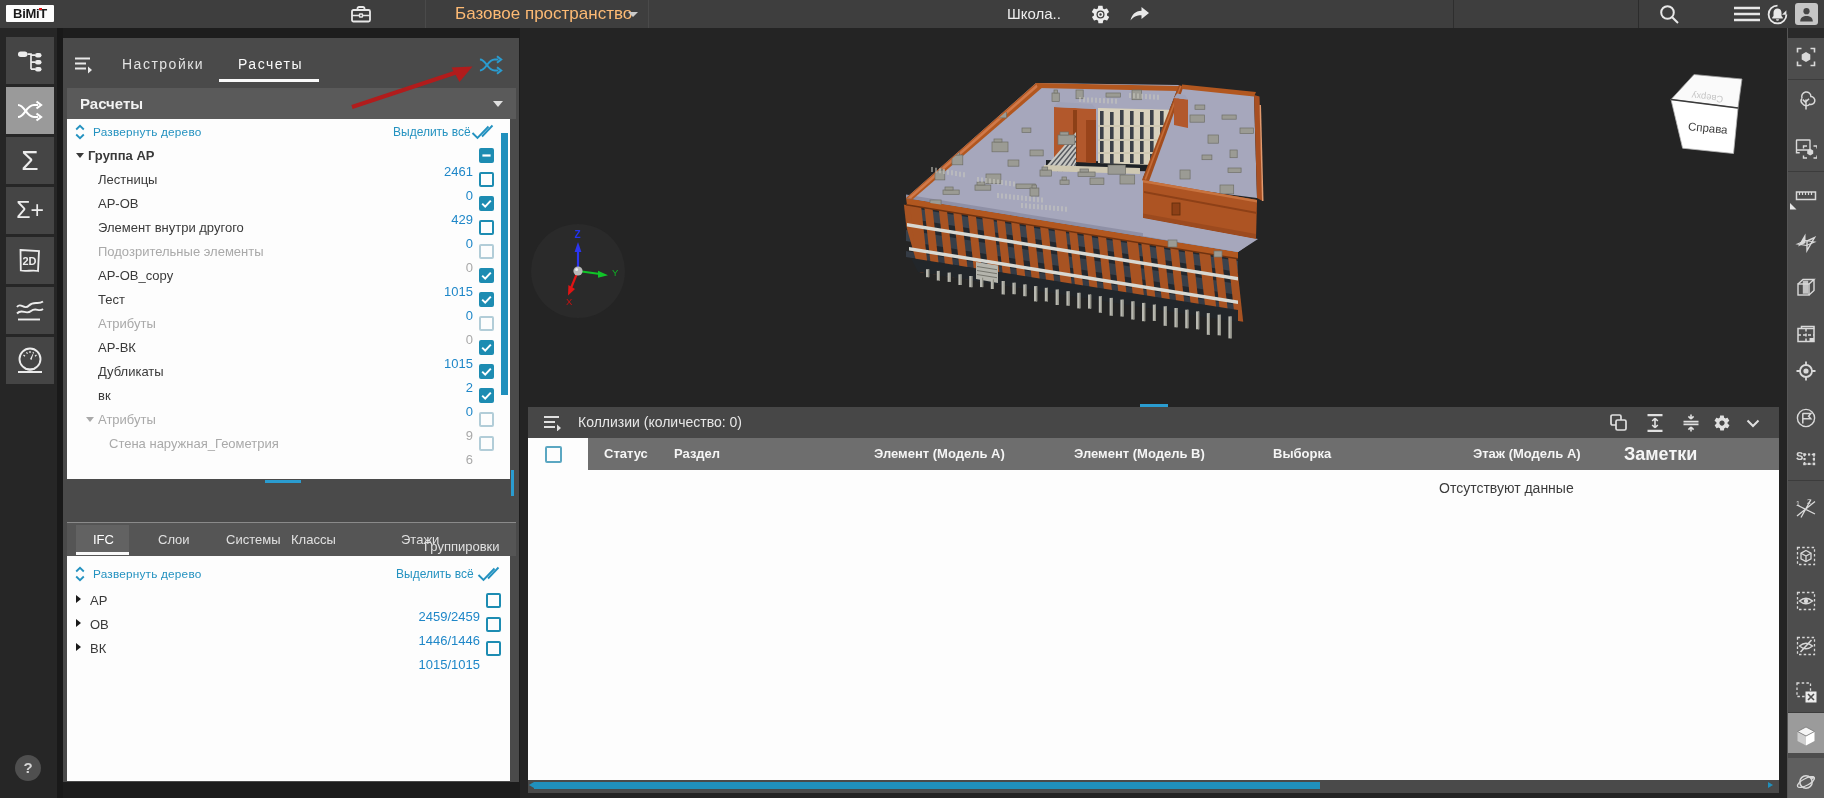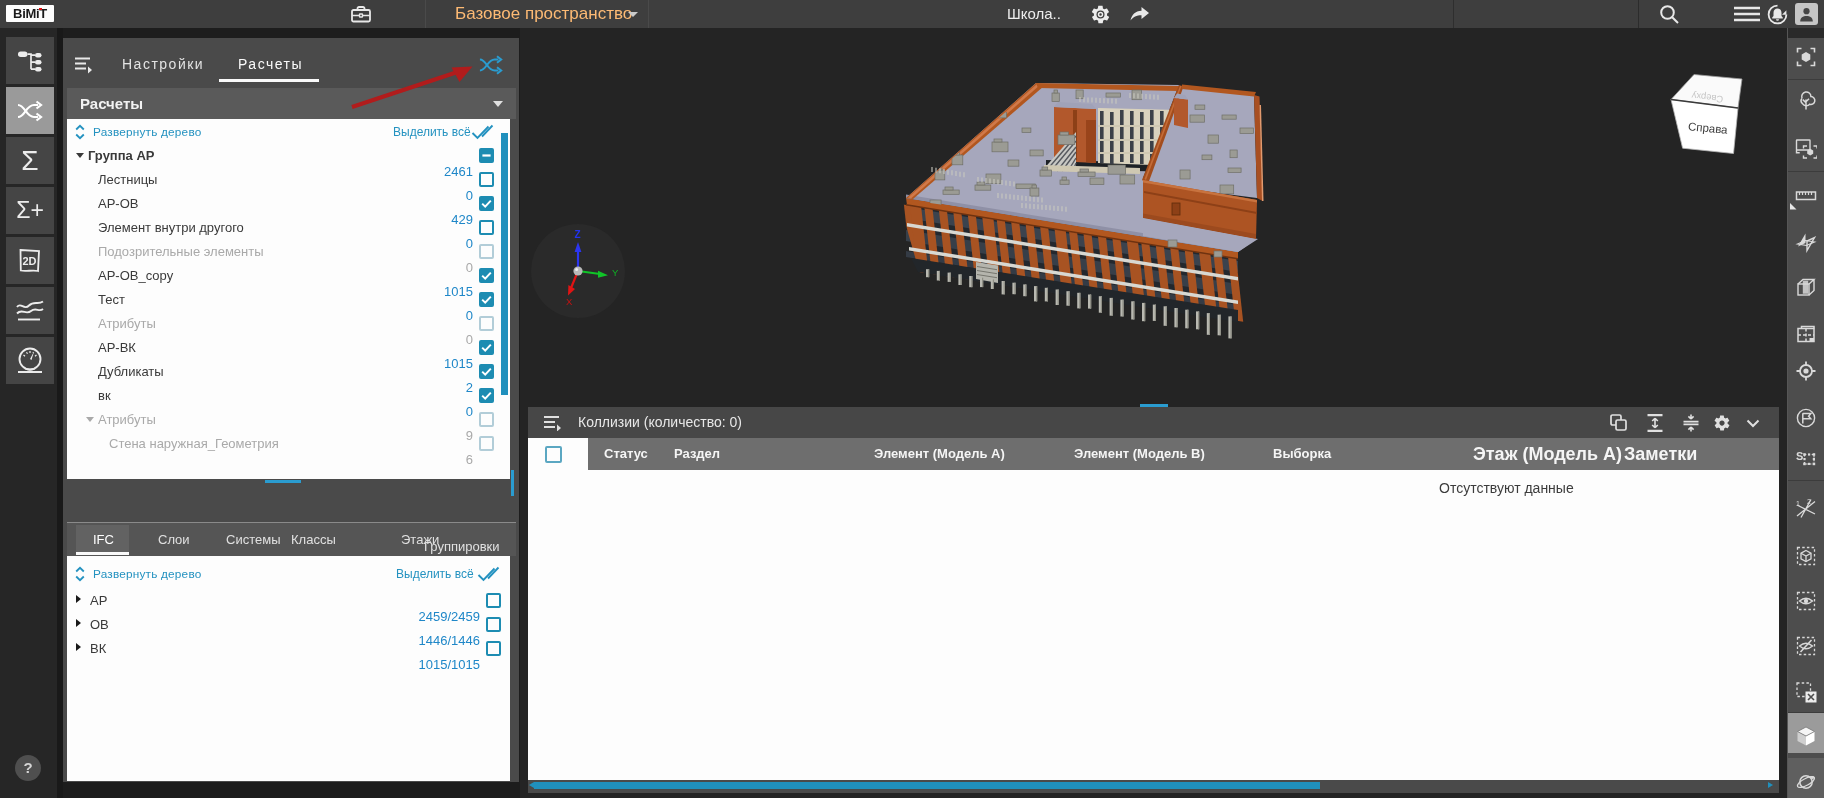--- a/index.html
+++ b/index.html
@@ -677,21 +677,21 @@
   </svg>
 
   <div class="abs" style="left:528px;top:438px;width:1251px;height:32px;background:#6e6e6e;"></div>
   <div class="abs" style="left:528px;top:438px;width:60px;height:32px;background:#fdfdfd;"></div>
   <div class="abs" style="left:545px;top:446px;width:13px;height:13px;border:2px solid #5ba7c2;border-radius:2px;"></div>
   <div class="abs" style="top:438px;left:604px;color:#f5f5f5;font-size:13px;font-weight:bold;line-height:32px;">Статус</div>
   <div class="abs" style="top:438px;left:674px;color:#f5f5f5;font-size:13px;font-weight:bold;line-height:32px;">Раздел</div>
   <div class="abs" style="top:438px;left:874px;color:#f5f5f5;font-size:13px;font-weight:bold;line-height:32px;">Элемент (Модель А)</div>
   <div class="abs" style="top:438px;left:1074px;color:#f5f5f5;font-size:13px;font-weight:bold;line-height:32px;">Элемент (Модель В)</div>
   <div class="abs" style="top:438px;left:1273px;color:#f5f5f5;font-size:13px;font-weight:bold;line-height:32px;">Выборка</div>
-  <div class="abs" style="top:438px;left:1473px;color:#f5f5f5;font-size:18px;font-weight:bold;line-height:32px;">Этаж (Модель А)</div>
+  <div class="abs" style="top:438px;left:1473px;color:#f5f5f5;font-size:13px;font-weight:bold;line-height:32px;">Этаж (Модель А)</div>
   <div class="abs" style="top:438px;left:1624px;color:#f5f5f5;font-size:18px;font-weight:bold;line-height:32px;">Заметки</div>
 
   <div class="abs" style="left:528px;top:470px;width:1251px;height:310px;background:#fdfdfd;"></div>
   <div class="abs" style="left:1439px;top:480px;color:#3c3c3c;font-size:14px;">Отсутствуют данные</div>
 
   <div class="abs" style="left:528px;top:780px;width:1251px;height:13px;background:#4a4a4a;"></div>
   <div class="abs" style="left:534px;top:782px;width:786px;height:7px;background:#2090bd;"></div>
   <div class="abs" style="left:1768px;top:782px;width:0;height:0;border-top:3.5px solid transparent;border-bottom:3.5px solid transparent;border-left:5px solid #2090bd;"></div>
   <div class="abs" style="left:529px;top:782px;width:0;height:0;border-top:3.5px solid transparent;border-bottom:3.5px solid transparent;border-right:5px solid #2090bd;"></div>
 

